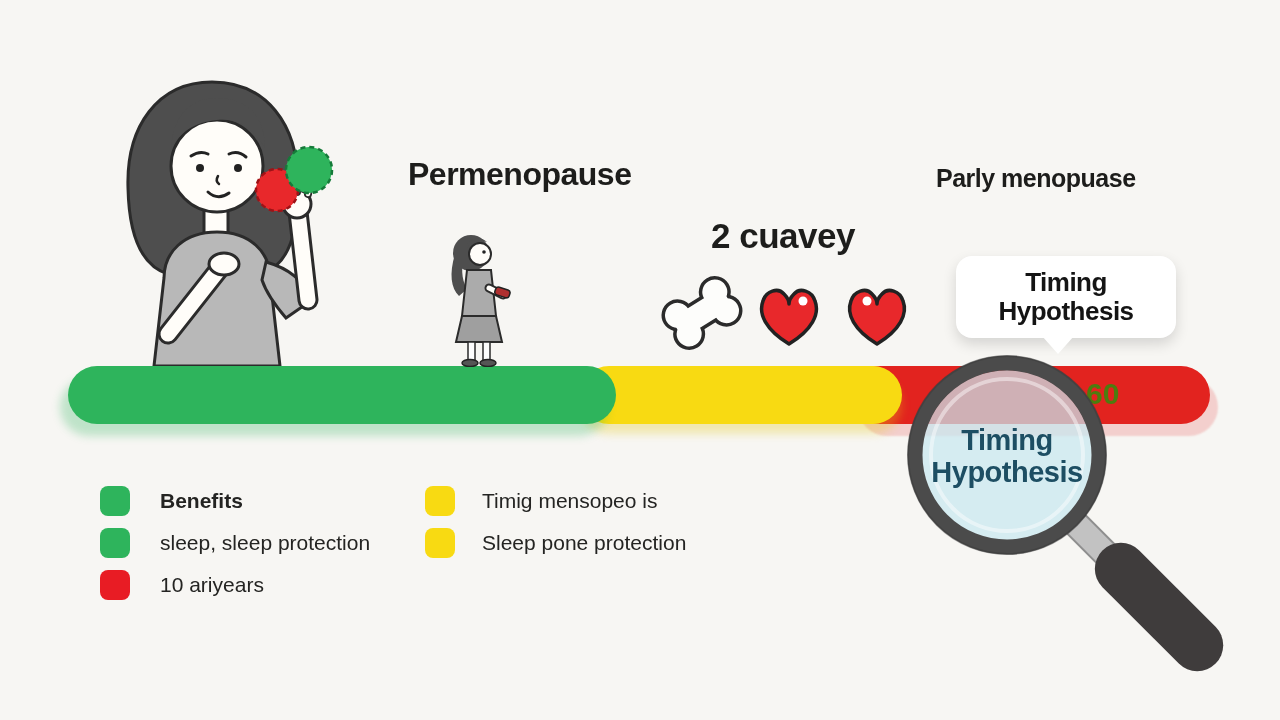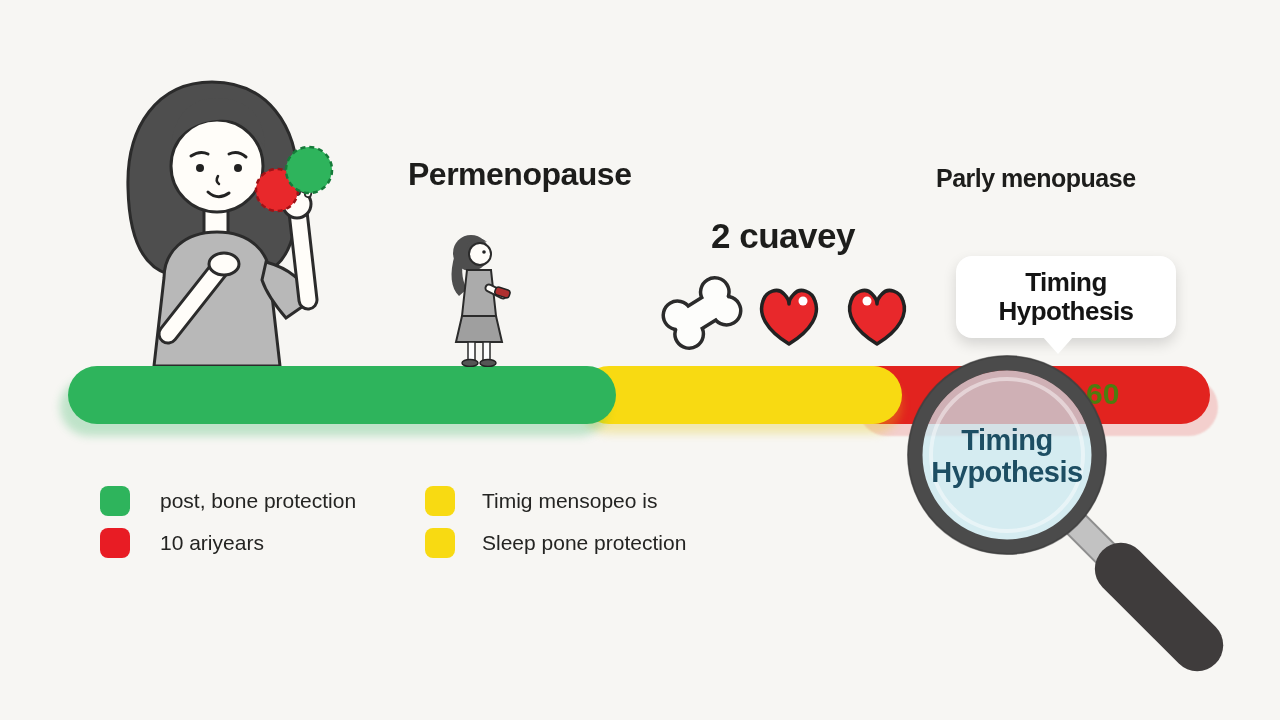--- a/index.html
+++ b/index.html
@@ -171,21 +171,25 @@
     <circle cx="107" cy="107" r="99" fill="none" stroke="#3a3a3a" stroke-width="2" opacity="0.5"></circle>
   </svg>
   <div id="lens-label" class="abs">
     <div>Timing</div>
     <div>Hypothesis</div>
   </div>
 
   <div id="legend-left" class="abs legend">
     <div class="legend-row">
       <div class="swatch sw-green"></div>
-      <div class="legend-label">post, bone protection</div>
+      <div class="legend-label legend-bold">Benefits</div>
+    </div>
+    <div class="legend-row">
+      <div class="swatch sw-green"></div>
+      <div class="legend-label">sleep, sleep protection</div>
     </div>
     <div class="legend-row">
       <div class="swatch sw-red"></div>
       <div class="legend-label">10 ariyears</div>
     </div>
   </div>
 
   <div id="legend-right" class="abs legend">
     <div class="legend-row">
       <div class="swatch sw-yellow"></div>

